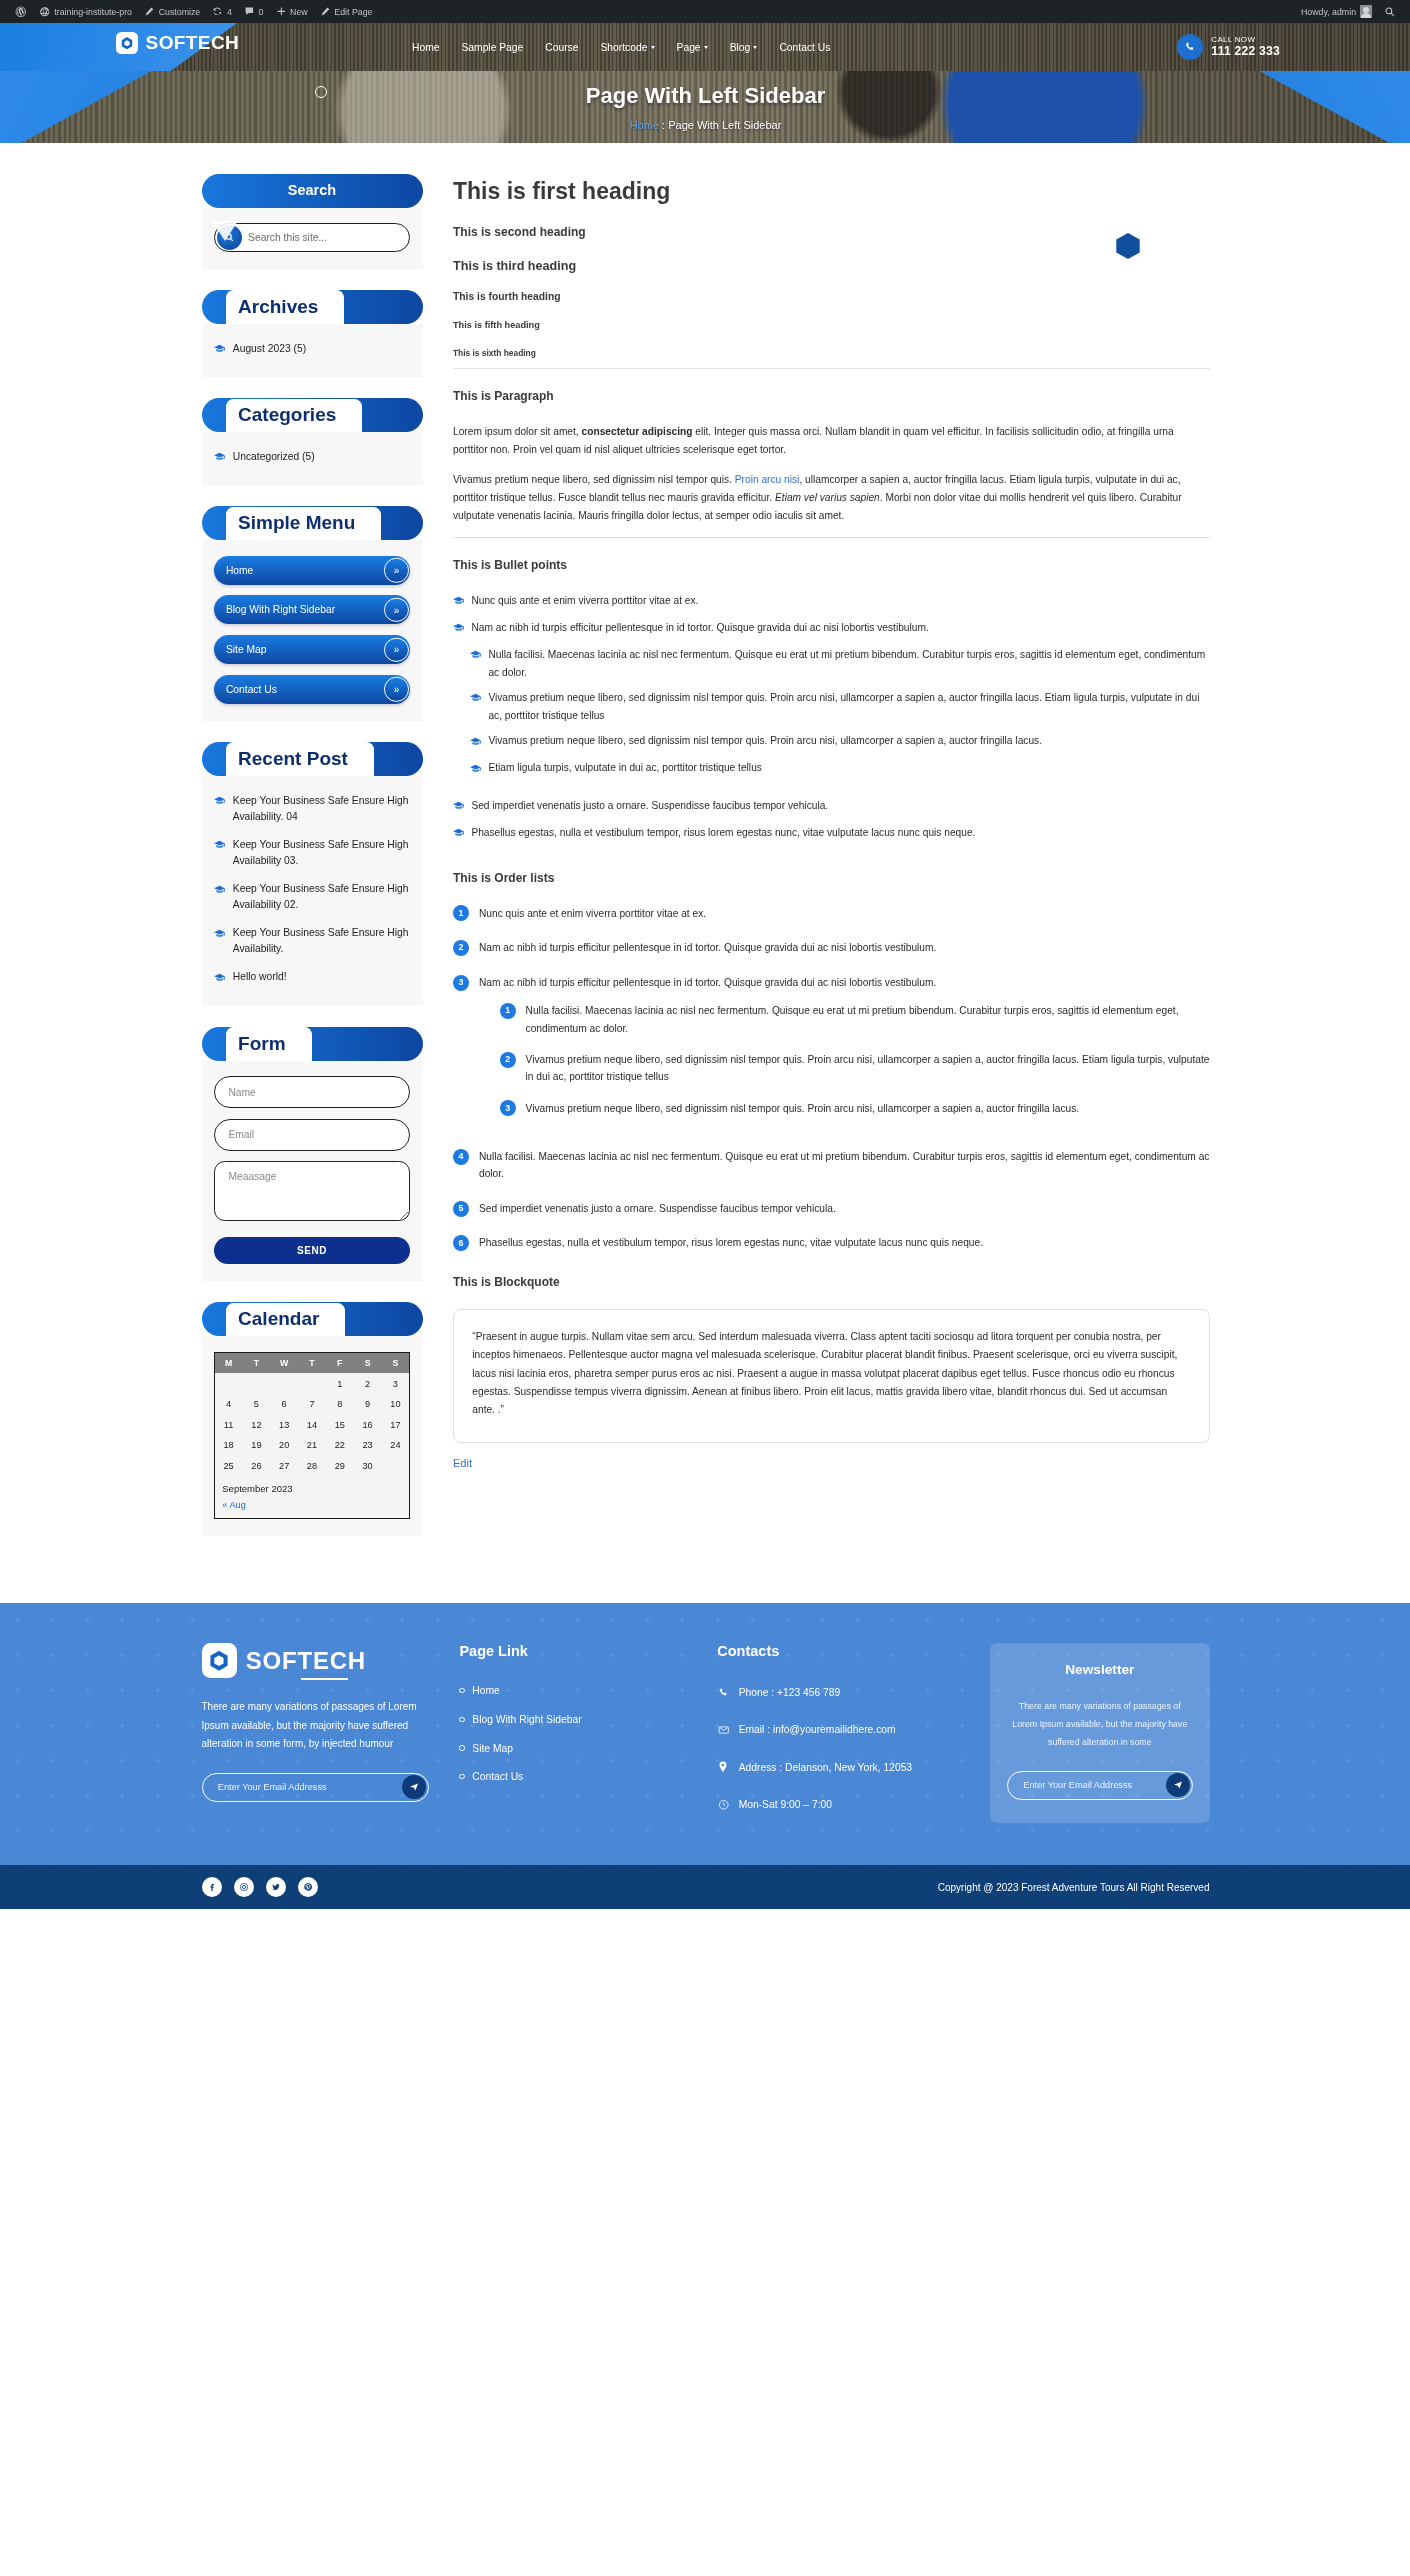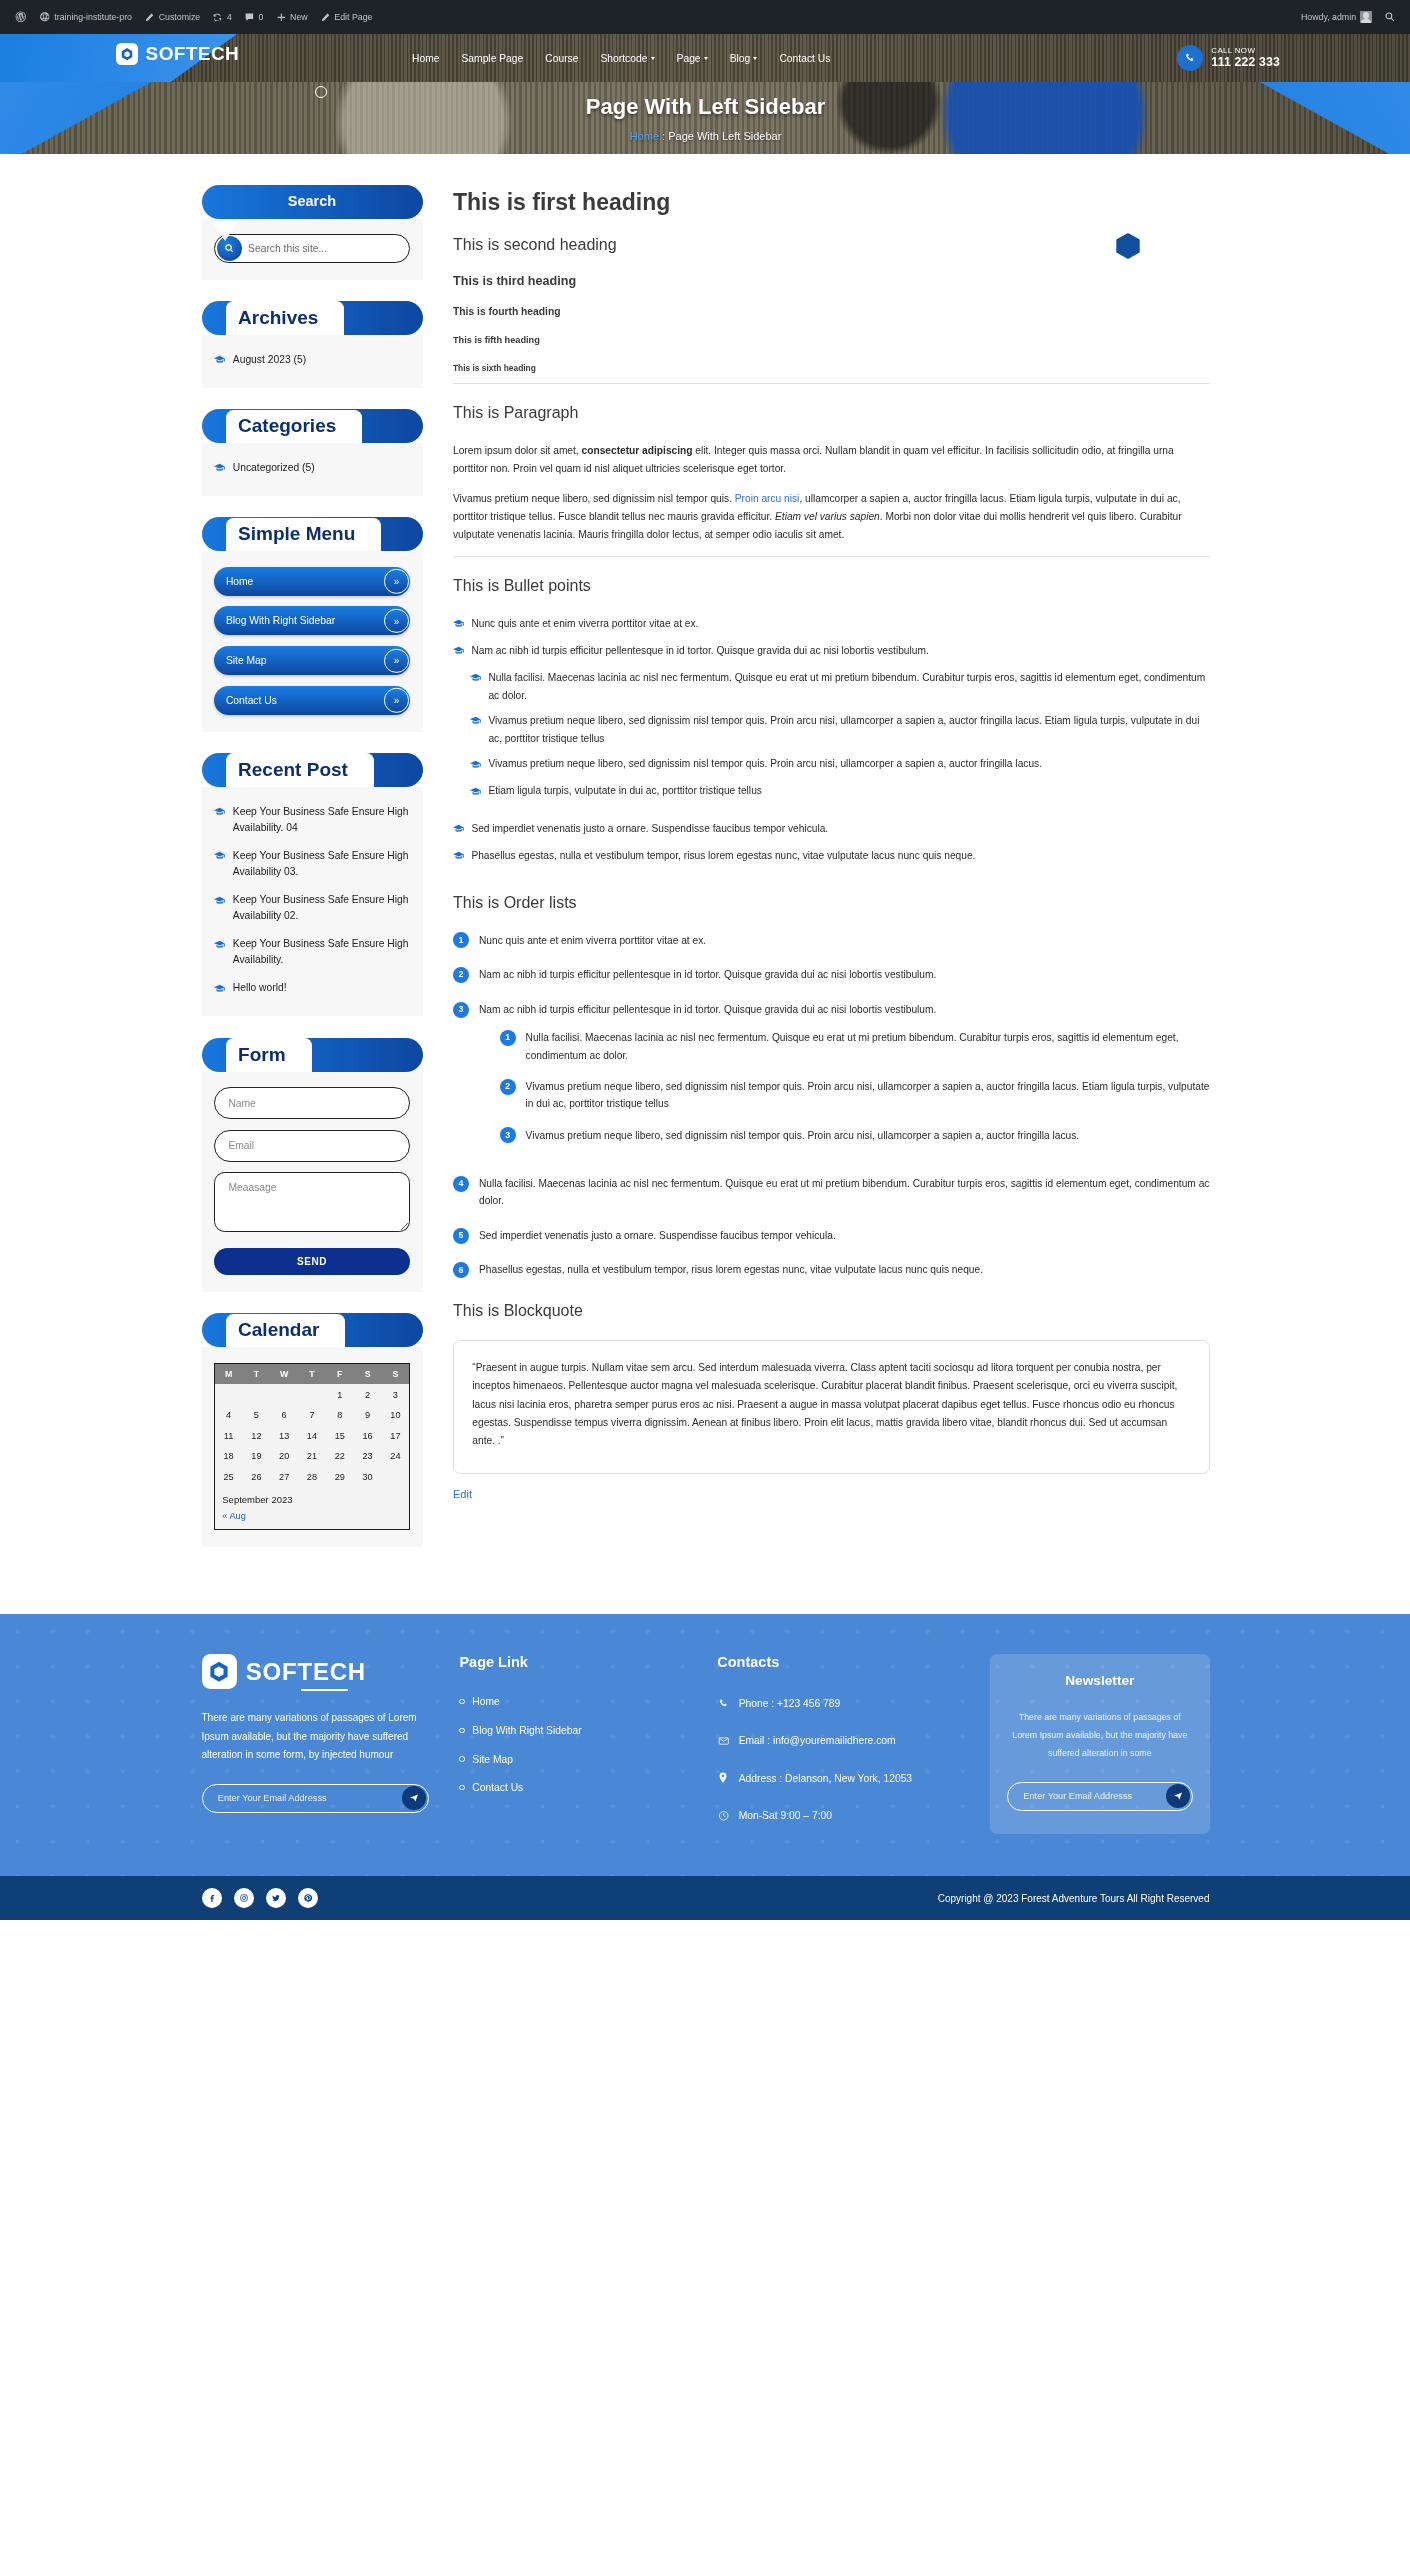--- a/index.html
+++ b/index.html
@@ -1,21 +1,21 @@
 <!DOCTYPE html>
 <html style="font-size:12.2px"><head>
 <meta charset="utf-8">
 <style>
   * { box-sizing: border-box; margin: 0; padding: 0; }
   html, body { width: 1411px; background: #fff; }
   body { font-family: "Liberation Sans", sans-serif; color: #333; }
 
   
   .adminbar {
-    height: 34px; background: #1d2327; color: #c3c4c7;
+    height: 23px; background: #1d2327; color: #c3c4c7;
     display: flex; align-items: center; font-size: 8.8px;
     padding: 0 9.2px; gap: 0;
   }
   .ab-item { display: flex; align-items: center; gap: 3.8px; padding: 0 6.1px; height: 23px; color: #c3c4c7; }
   .ab-item svg { display:block; }
   .ab-spacer { flex: 1; }
   .ab-avatar { width: 12.2px; height: 12.2px; background: #8c8f94; border-radius: 0.8px; display:inline-block; position:relative; }
   .ab-avatar:after{content:"";position:absolute;left:3.1px;top:1.5px;width:6.1px;height:6.1px;border-radius:50%;background:#d6d8da;}
   .ab-avatar:before{content:"";position:absolute;left:0.8px;bottom:0;width:10.7px;height:4.6px;border-radius:5.3px 5.3px 0 0;background:#d6d8da;}
 
@@ -137,21 +137,21 @@
   .cal { border:1px solid #1a1a1a; background:#f4f4f4; }
   .cal table { width:100%; border-collapse: collapse; }
   .cal thead th { background:#818181; color:#fff; font-size: 8.8px; font-weight:700; padding: 5.3px 0; }
   .cal td { text-align:center; font-size: 9.2px; color:#1a1a1a; padding: 5.3px 0; }
   .cal-cap { padding: 6.9px 7.6px 4.6px; font-size: 9.5px; color:#1a1a1a;}
   .cal-nav { padding: 1.5px 7.6px 7.6px; font-size: 9.2px; }
   .cal-nav a { color:#1a5fc4; text-decoration:none; }
 
   
   .main h1 { font-size: 23px; font-weight: 700; color: #3a3a3a; margin-bottom: 20px; }
-  .main h2 { font-size: 16px; font-weight: 400; color: #3a3a3a; margin-bottom: 20px; }
+  .main h2 { font-size: 12px; font-weight: 700; color: #3a3a3a; margin-bottom: 20px; }
   .main h3 { font-size: 12.6px; font-weight: 700; color: #3a3a3a; margin-bottom: 18.3px; }
   .main h4 { font-size: 10.3px; font-weight: 700; color: #3a3a3a; margin-bottom: 17.6px; }
   .main h5 { font-size: 9.2px; font-weight: 700; color: #3a3a3a; margin-bottom: 17.6px; }
   .main h6 { font-size: 8.4px; font-weight: 700; color: #3a3a3a; margin-bottom: 6px; }
   .sec-h { font-size: 17px; font-weight: 700; color:#3a3a3a; margin-bottom: 13.7px; }
   .hr { border-top: 0.8px solid #e2e2e2; margin: 10.7px 0 20px; }
   .para { font-size: 10.2px; line-height: 1.75; color: #2b2b2b; margin-bottom: 12.2px; }
   .para a { color:#2f6fd0; text-decoration:none; }
 
   .blist { list-style:none; }

